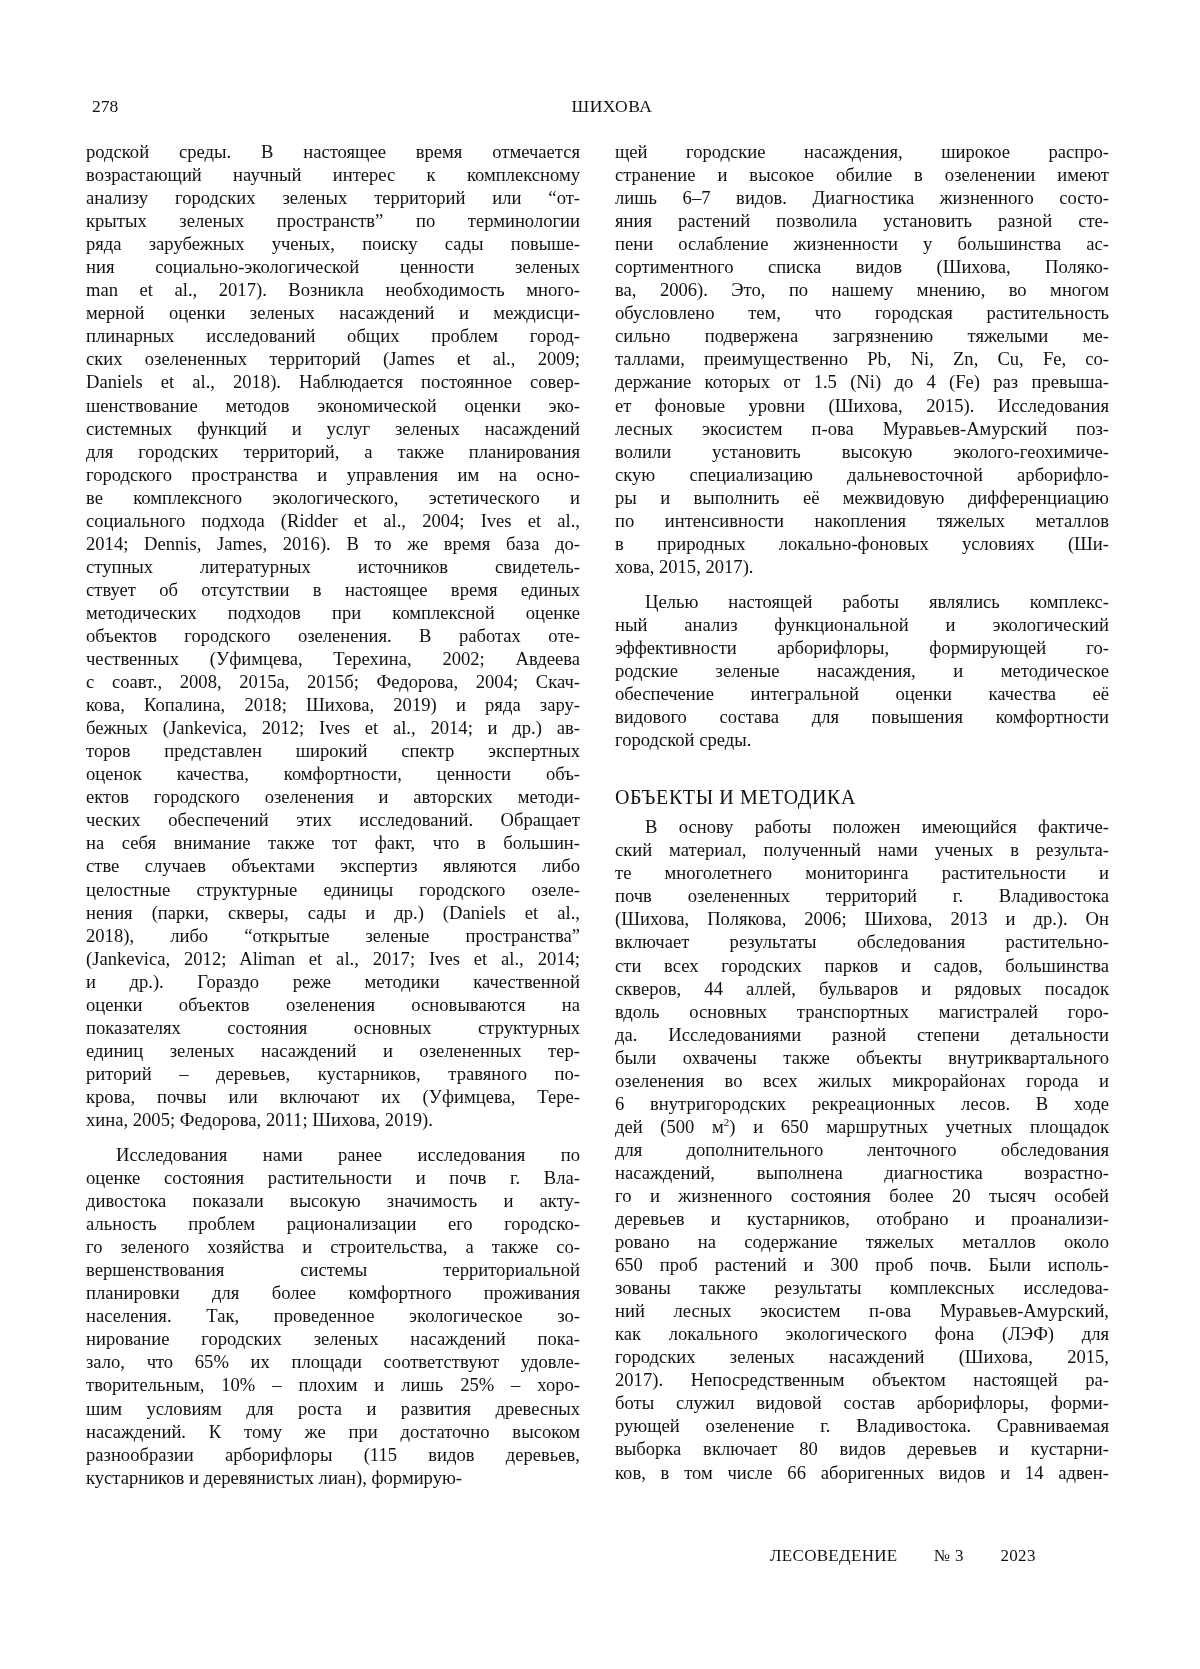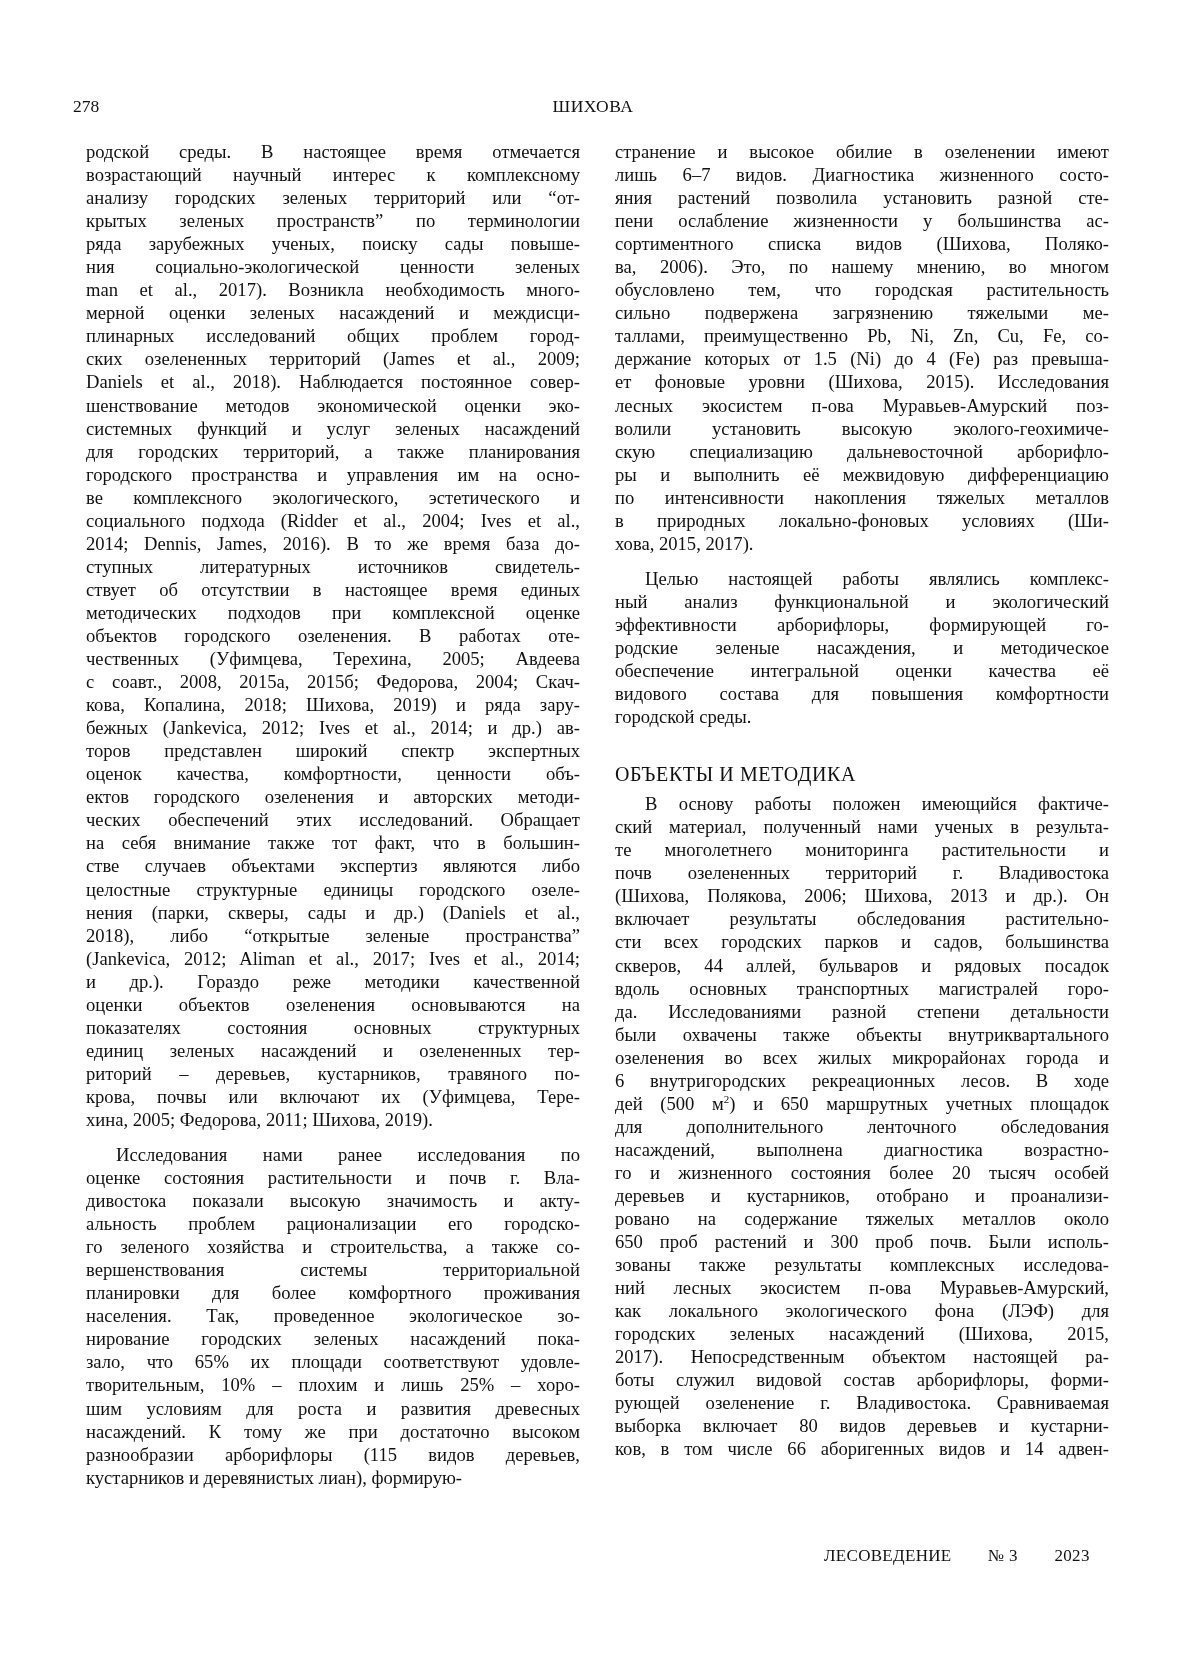--- a/index.html
+++ b/index.html
@@ -2,21 +2,21 @@
 <html><head>
   <meta charset="utf-8">
   <style>
     html, body { margin: 0; padding: 0; background: #ffffff; }
     body {
       width: 1200px; height: 1669px; position: relative; overflow: hidden;
       font-family: "Liberation Serif", "DejaVu Serif", serif;
       color: #111111;
     }
     .running-head {
-      position: absolute; top: 96px; left: 73px; width: 1040px; height: 26px;
+      position: absolute; top: 96px; left: 92px; width: 1040px; height: 26px;
       font-size: 17.5px;
     }
     .page-number { position: absolute; left: 0; top: 0; }
     .running-title { position: absolute; left: 0; right: 0; top: 0; text-align: center; letter-spacing: 0.5px; }
     .column {
       position: absolute; top: 140px; width: 494px;
       font-size: 18.6px; line-height: 23.05px;
     }
     .col-left { left: 86px; }
     .col-right { left: 615px; }
@@ -26,21 +26,21 @@
     }
     .line.last { text-align-last: left; }
     .line.indent { padding-left: 30px; }
     .para-gap { height: 12px; }
     .section-heading {
       font-size: 20px; letter-spacing: 0.6px;
       margin: 34px 0 6px 0; height: 24px; line-height: 24px;
     }
     sup { font-size: 11px; vertical-align: 7px; line-height: 0; }
     .footer {
-      position: absolute; top: 1546px; left: 824px;
+      position: absolute; top: 1546px; left: 770px;
       font-size: 17px; letter-spacing: 0.3px; white-space: nowrap;
     }
     .footer span { display: inline-block; }
     .footer .f-issue { margin-left: 32px; }
     .footer .f-year { margin-left: 32px; }
   </style>
 </head>
 <body>
 
 <div class="running-head">
@@ -65,21 +65,21 @@
       <span class="line">системных функций и услуг зеленых насаждений</span>
       <span class="line">для городских территорий, а также планирования</span>
       <span class="line">городского пространства и управления им на осно-</span>
       <span class="line">ве комплексного экологического, эстетического и</span>
       <span class="line">социального подхода (Ridder et al., 2004; Ives et al.,</span>
       <span class="line">2014; Dennis, James, 2016). В то же время база до-</span>
       <span class="line">ступных литературных источников свидетель-</span>
       <span class="line">ствует об отсутствии в настоящее время единых</span>
       <span class="line">методических подходов при комплексной оценке</span>
       <span class="line">объектов городского озеленения. В работах оте-</span>
-      <span class="line">чественных (Уфимцева, Терехина, 2005; Авдеева</span>
+      <span class="line">чественных (Уфимцева, Терехина, 2002; Авдеева</span>
       <span class="line">с соавт., 2008, 2015а, 2015б; Федорова, 2004; Скач-</span>
       <span class="line">кова, Копалина, 2018; Шихова, 2019) и ряда зару-</span>
       <span class="line">бежных (Jankevica, 2012; Ives et al., 2014; и др.) ав-</span>
       <span class="line">торов представлен широкий спектр экспертных</span>
       <span class="line">оценок качества, комфортности, ценности объ-</span>
       <span class="line">ектов городского озеленения и авторских методи-</span>
       <span class="line">ческих обеспечений этих исследований. Обращает</span>
       <span class="line">на себя внимание также тот факт, что в большин-</span>
       <span class="line">стве случаев объектами экспертиз являются либо</span>
       <span class="line">целостные структурные единицы городского озеле-</span>
@@ -109,20 +109,21 @@
       <span class="line">творительным, 10% – плохим и лишь 25% – хоро-</span>
       <span class="line">шим условиям для роста и развития древесных</span>
       <span class="line">насаждений. К тому же при достаточно высоком</span>
       <span class="line">разнообразии арборифлоры (115 видов деревьев,</span>
       <span class="line last">кустарников и деревянистых лиан), формирую-</span>
     </div>
 </div>
 
 <div class="column col-right">
   <div class="paragraph">
+      <span class="line">щей городские насаждения, широкое распро-</span>
       <span class="line">странение и высокое обилие в озеленении имеют</span>
       <span class="line">лишь 6–7 видов. Диагностика жизненного состо-</span>
       <span class="line">яния растений позволила установить разной сте-</span>
       <span class="line">пени ослабление жизненности у большинства ас-</span>
       <span class="line">сортиментного списка видов (Шихова, Поляко-</span>
       <span class="line">ва, 2006). Это, по нашему мнению, во многом</span>
       <span class="line">обусловлено тем, что городская растительность</span>
       <span class="line">сильно подвержена загрязнению тяжелыми ме-</span>
       <span class="line">таллами, преимущественно Pb, Ni, Zn, Cu, Fe, со-</span>
       <span class="line">держание которых от 1.5 (Ni) до 4 (Fe) раз превыша-</span>

